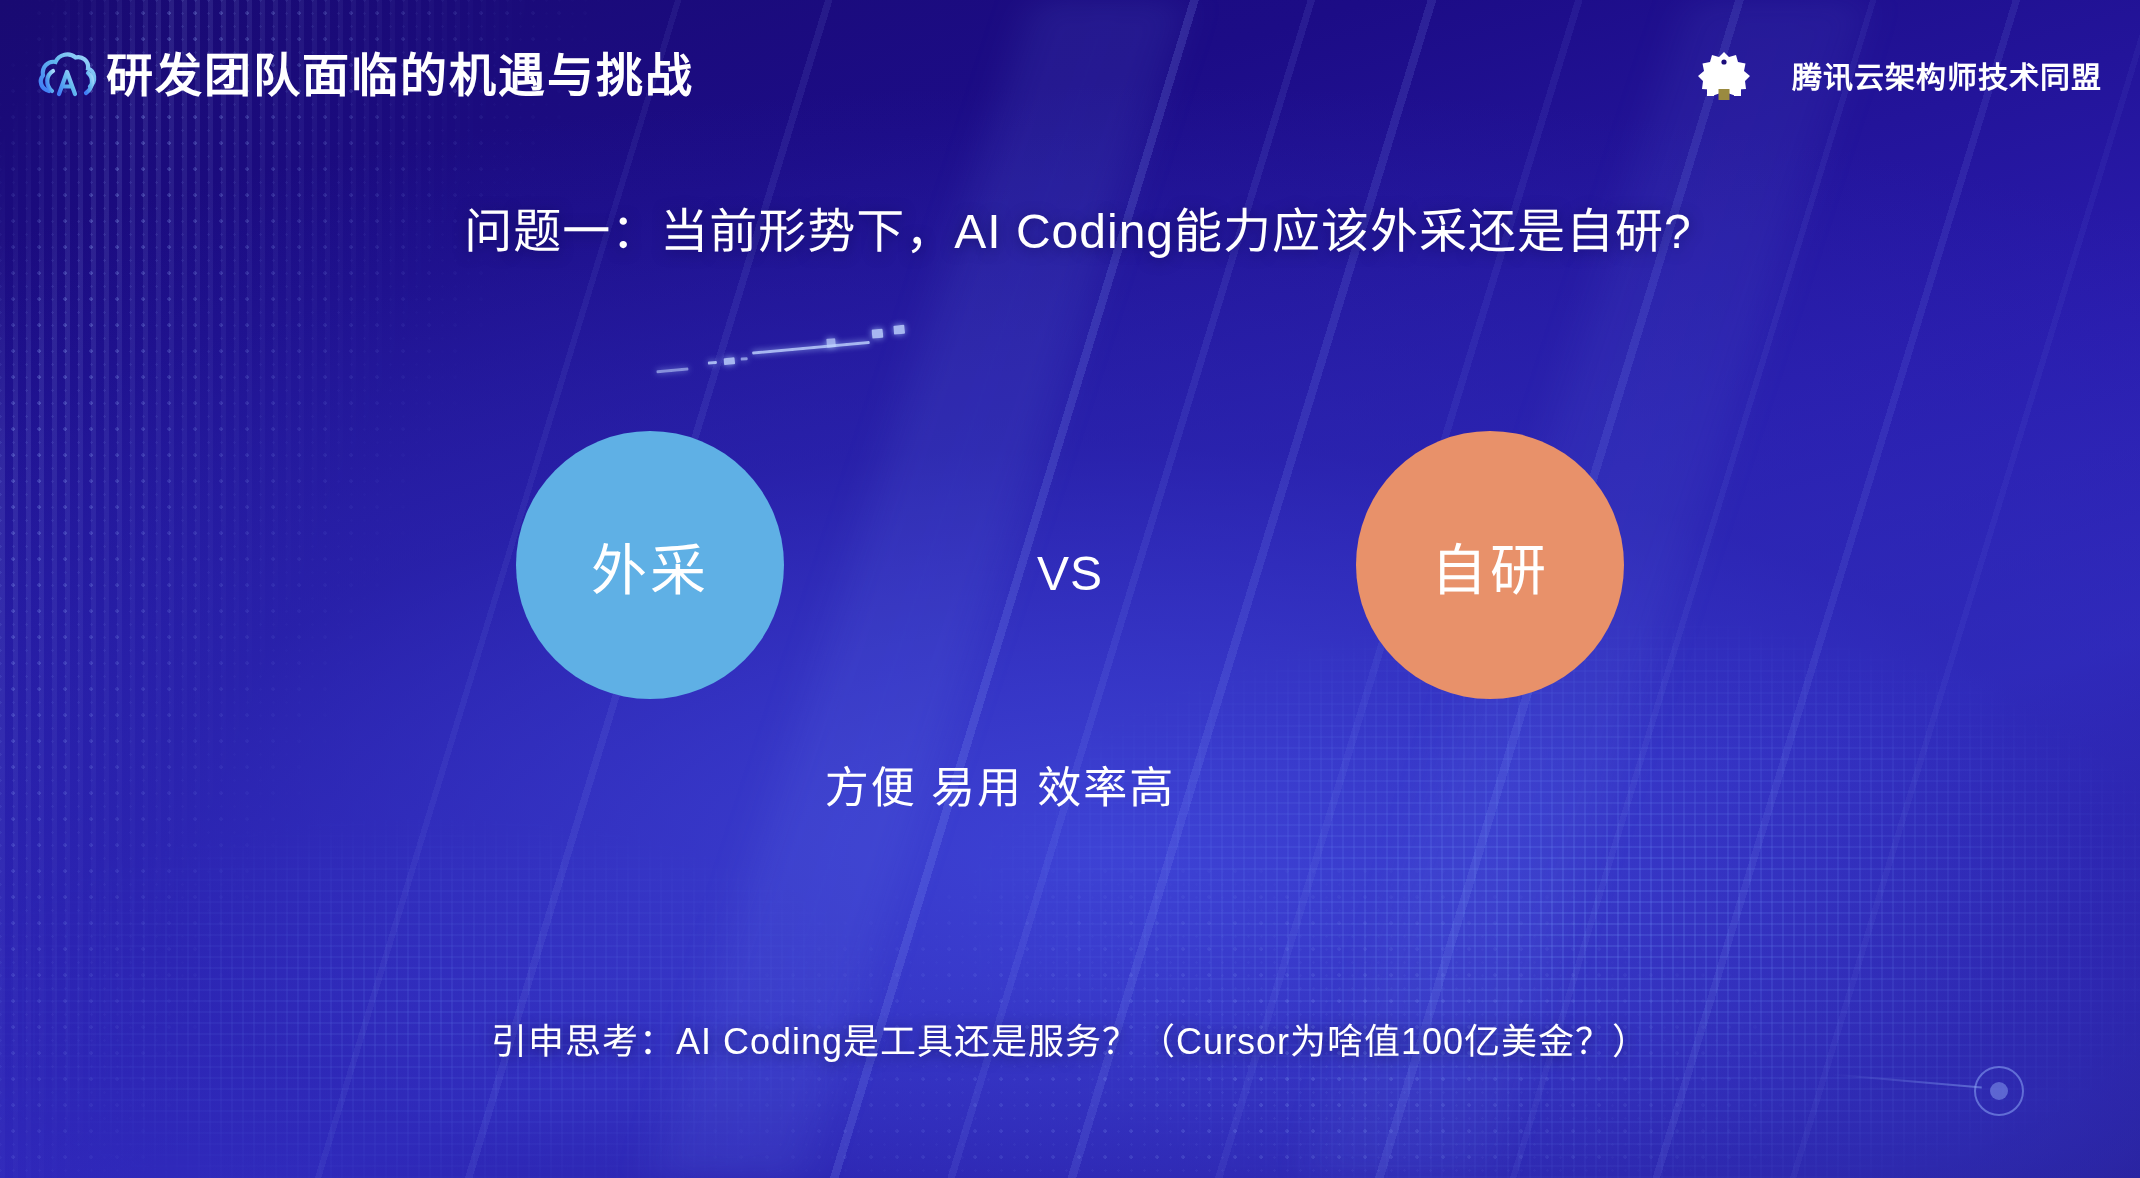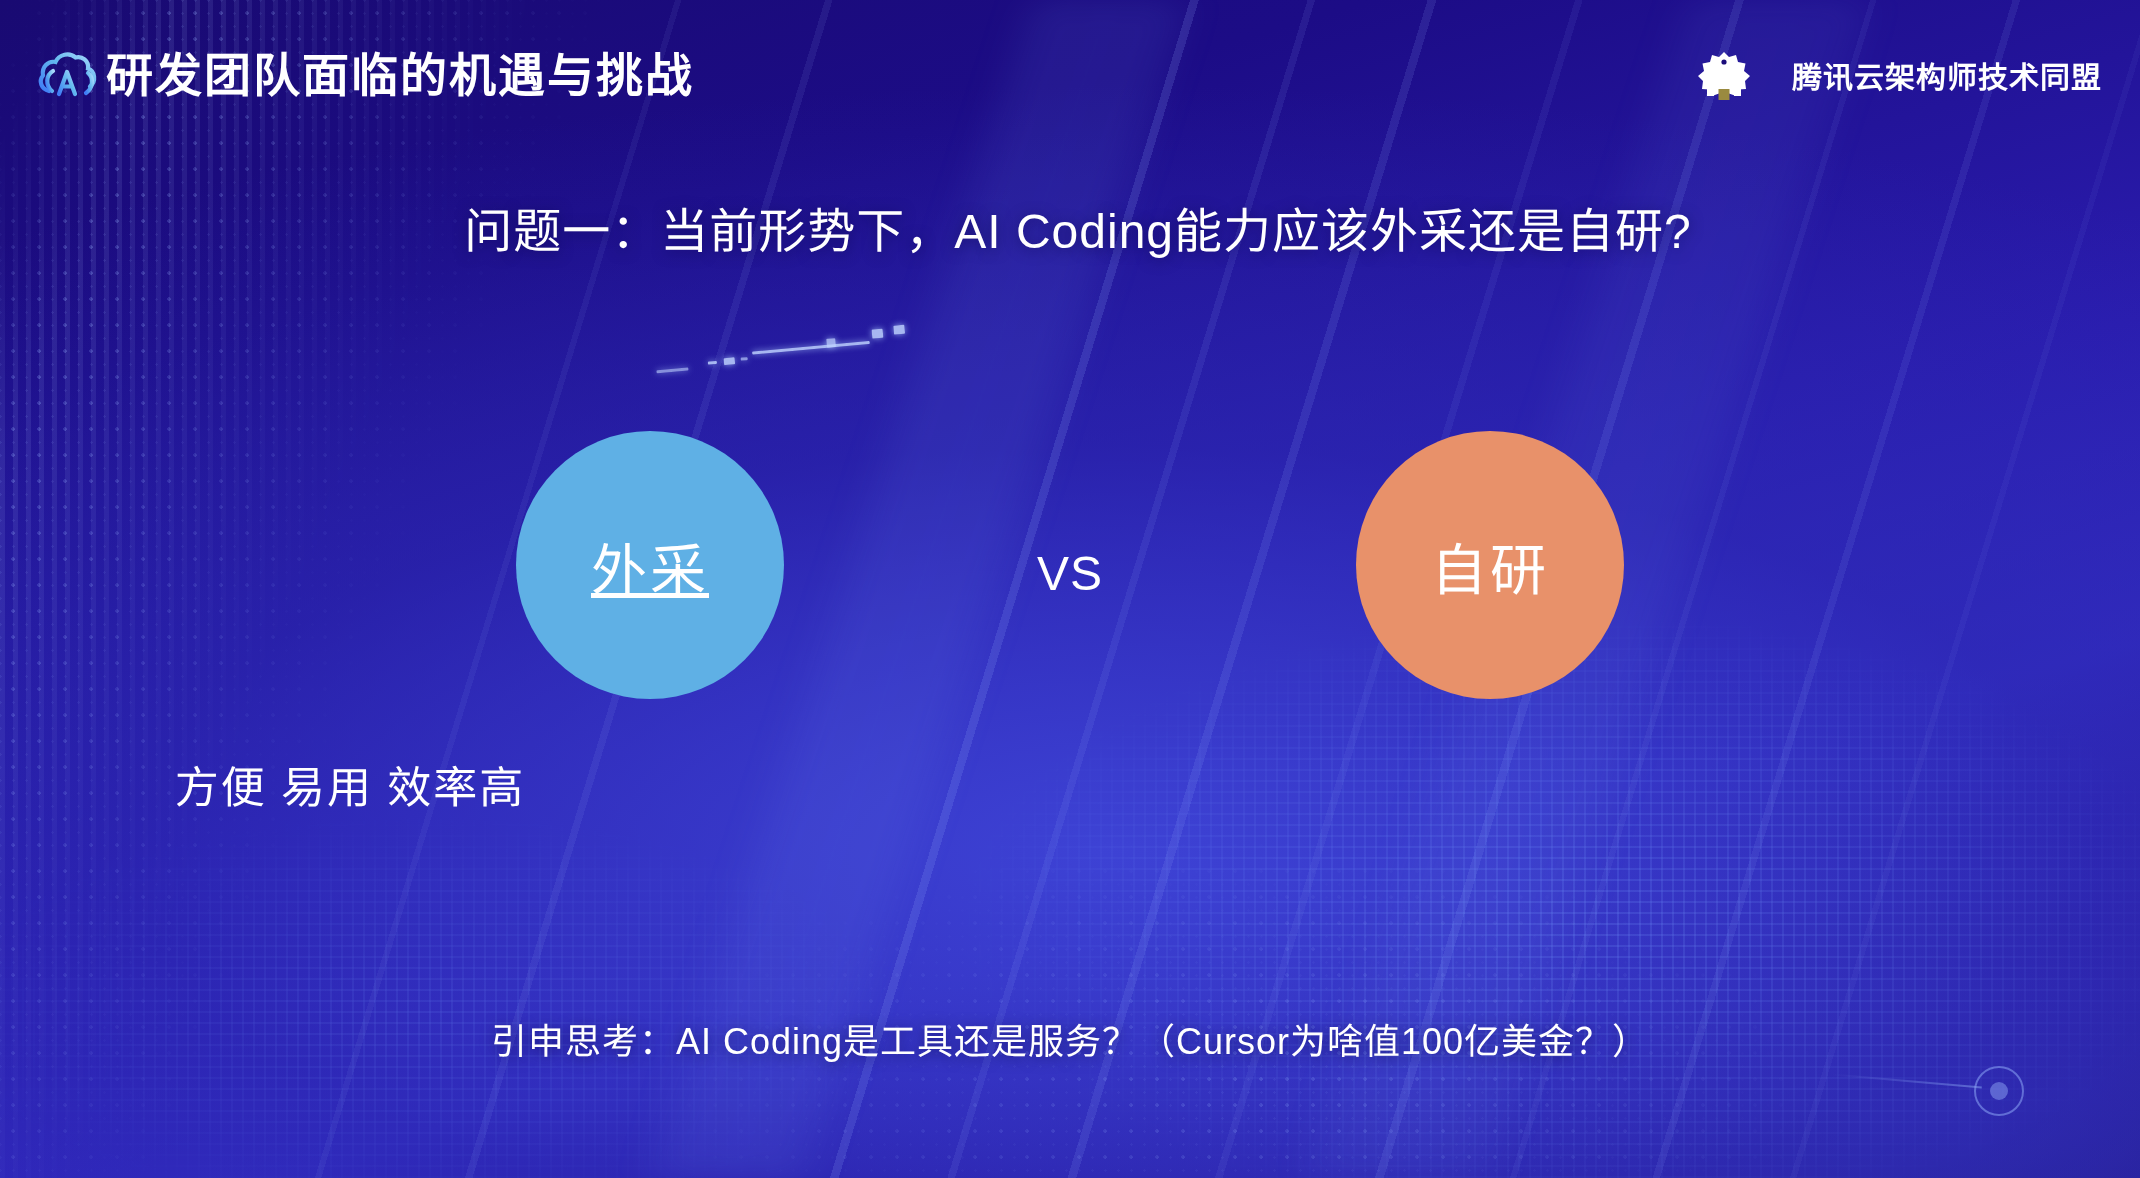--- a/index.html
+++ b/index.html
@@ -211,37 +211,37 @@
     height: 268px;
     border-radius: 50%;
     display: flex;
     align-items: center;
     justify-content: center;
     color: #ffffff;
     font-size: 56px;
     font-weight: 400;
     letter-spacing: 3px;
   }
-  .bubble-outsource { background: #5fb0e5; text-decoration: underline; }
+  .bubble-outsource { background: #5fb0e5; }
   .bubble-inhouse   { background: #e8916a; }
   .vs {
     width: 140px;
     text-align: center;
     color: #ffffff;
     font-size: 48px;
     font-weight: 400;
     letter-spacing: 1px;
     margin-top: 16px;
   }
 
   .captions {
     position: absolute;
     left: 0; right: 0; top: 752px;
     display: flex;
-    justify-content: flex-start;
+    justify-content: center;
     z-index: 15;
   }
   .caption {
     width: 700px;
     text-align: center;
     color: #ffffff;
     font-size: 44px;
     font-weight: 400;
     letter-spacing: 2px;
   }

